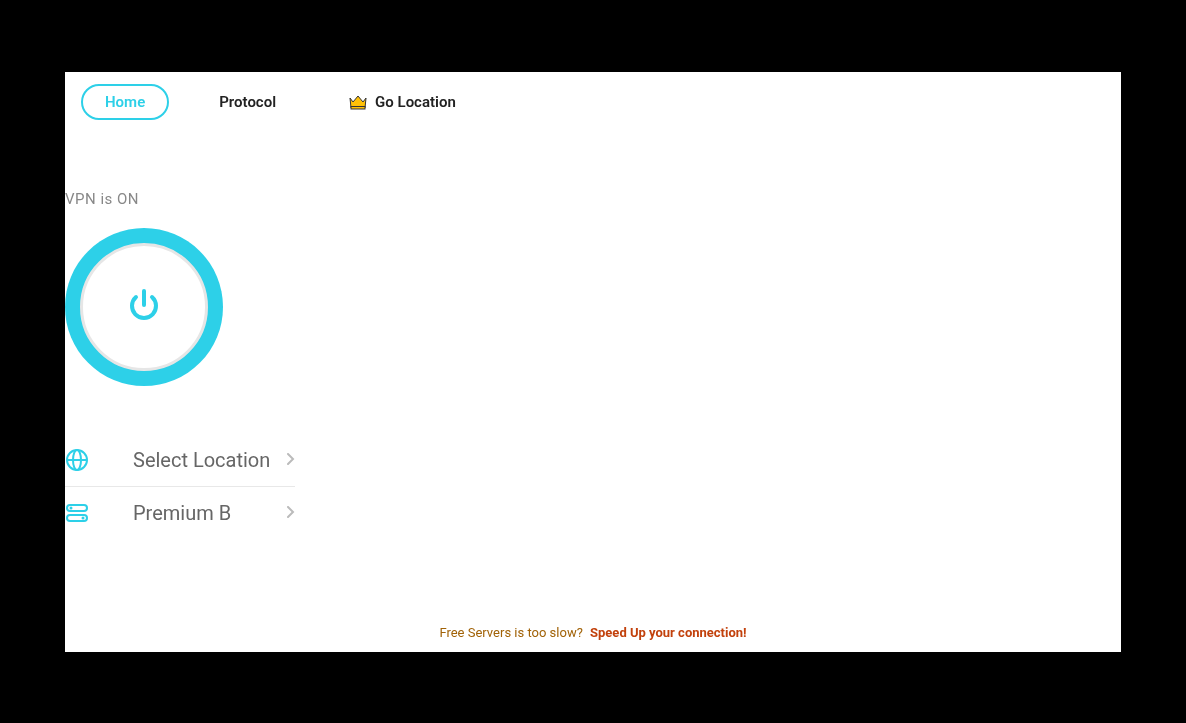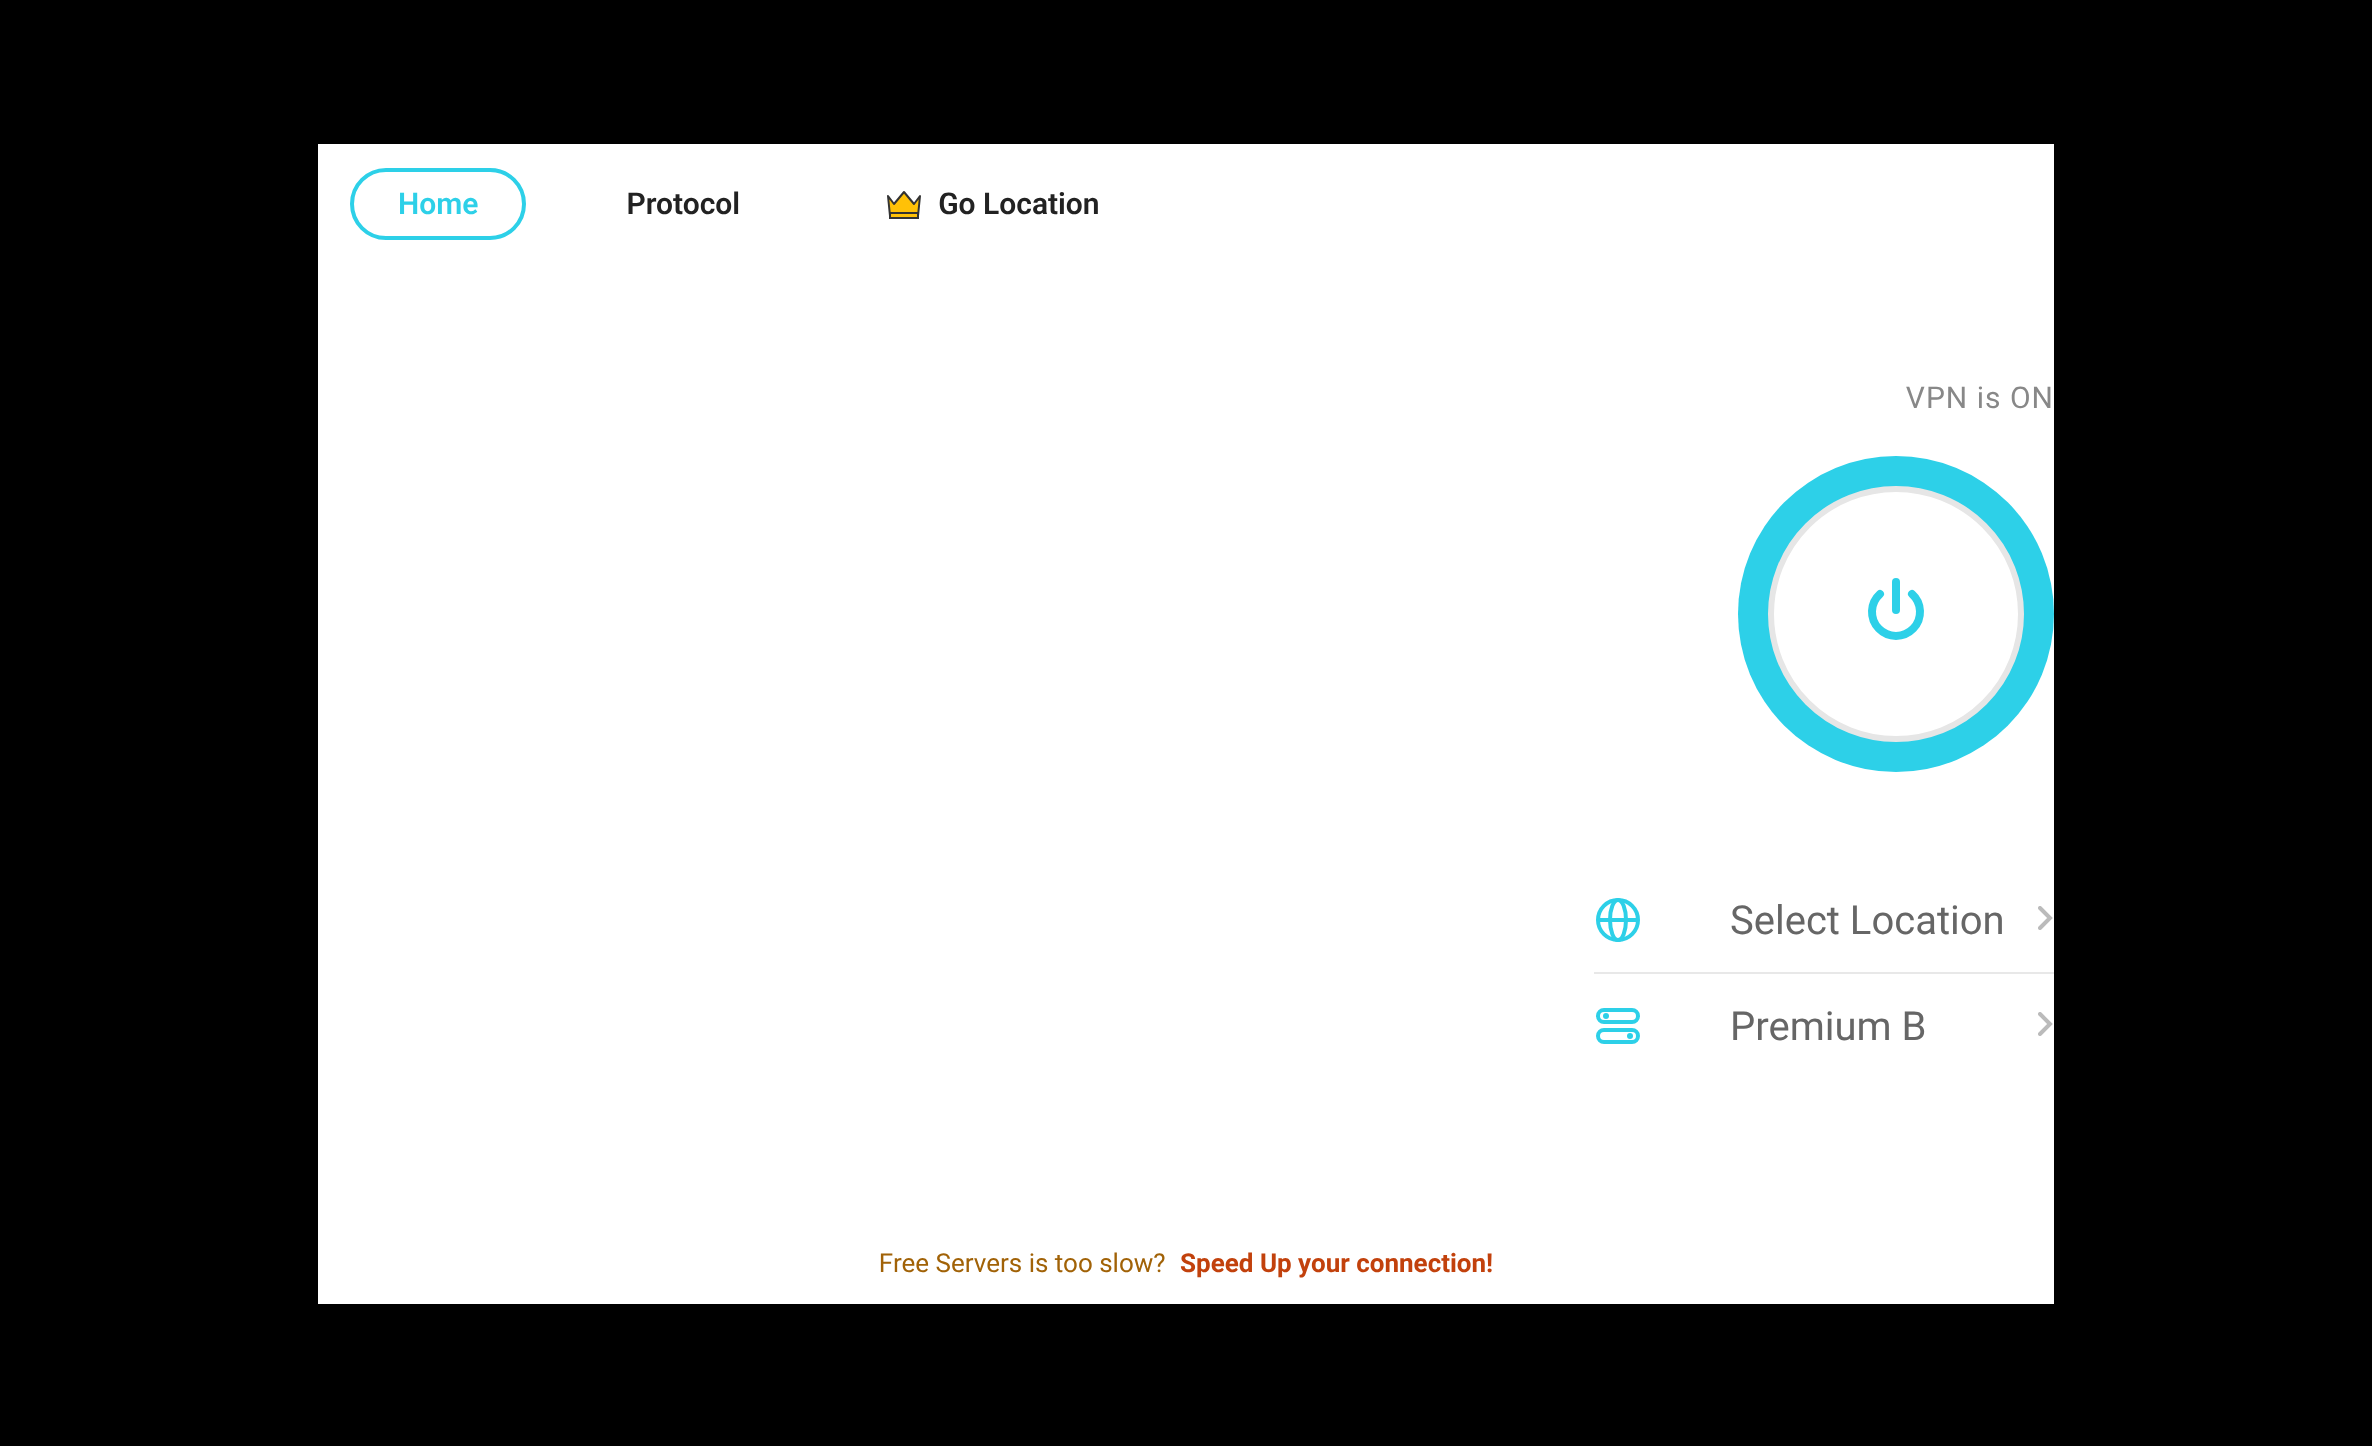--- a/index.html
+++ b/index.html
@@ -13,21 +13,21 @@
       width: 1186px;
       height: 723px;
       font-family: -apple-system, BlinkMacSystemFont, "Segoe UI", Roboto, Arial, sans-serif;
       display: flex;
       align-items: center;
       justify-content: center;
     }
     
     .app-window {
       background: #ffffff;
-      width: 868px;
+      width: 1056px;
       height: 580px;
       position: relative;
       overflow: hidden;
     }
     
     .nav-bar {
       display: flex;
       align-items: center;
       padding: 12px 16px;
       gap: 28px;
@@ -53,21 +53,21 @@
       gap: 7px;
     }
     
     .crown-icon {
       display: inline-flex;
     }
     
     .main-content {
       display: flex;
       flex-direction: column;
-      align-items: flex-end;
+      align-items: flex-start;
       padding-top: 58px;
     }
     
     .status-text {
       font-size: 15px;
       color: #888888;
       margin-bottom: 20px;
       letter-spacing: 0.5px;
     }
     

